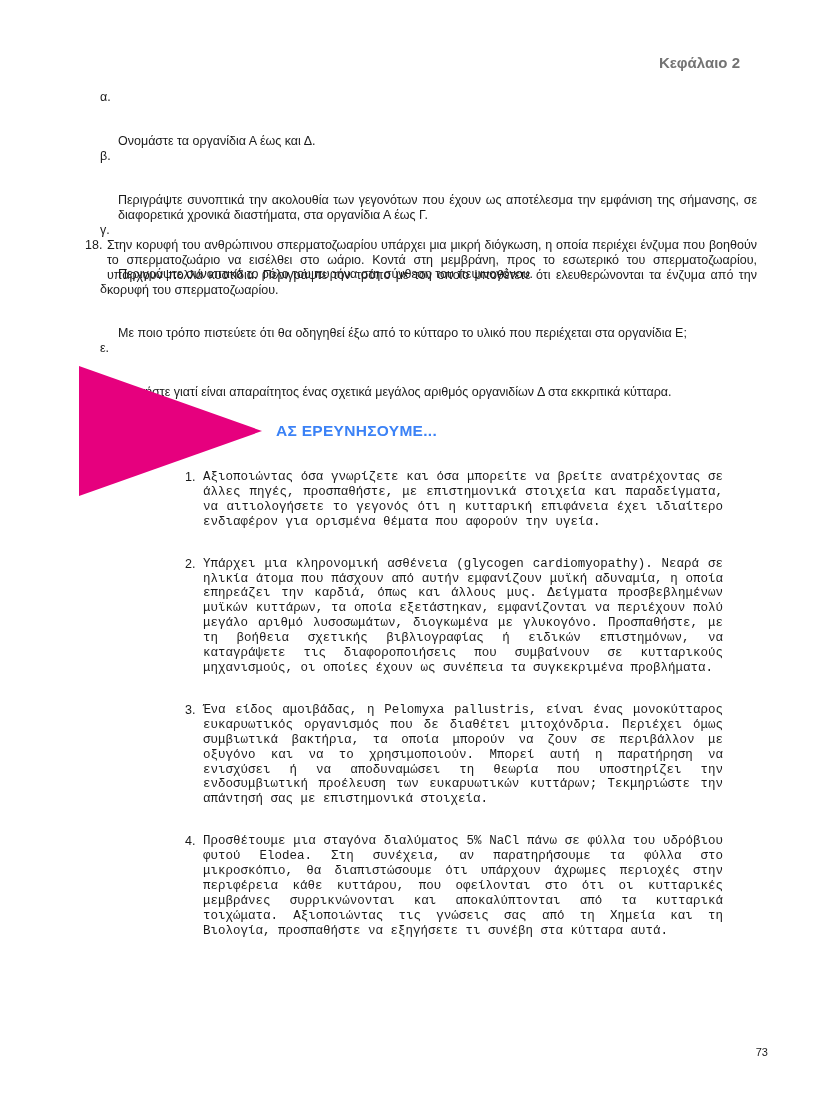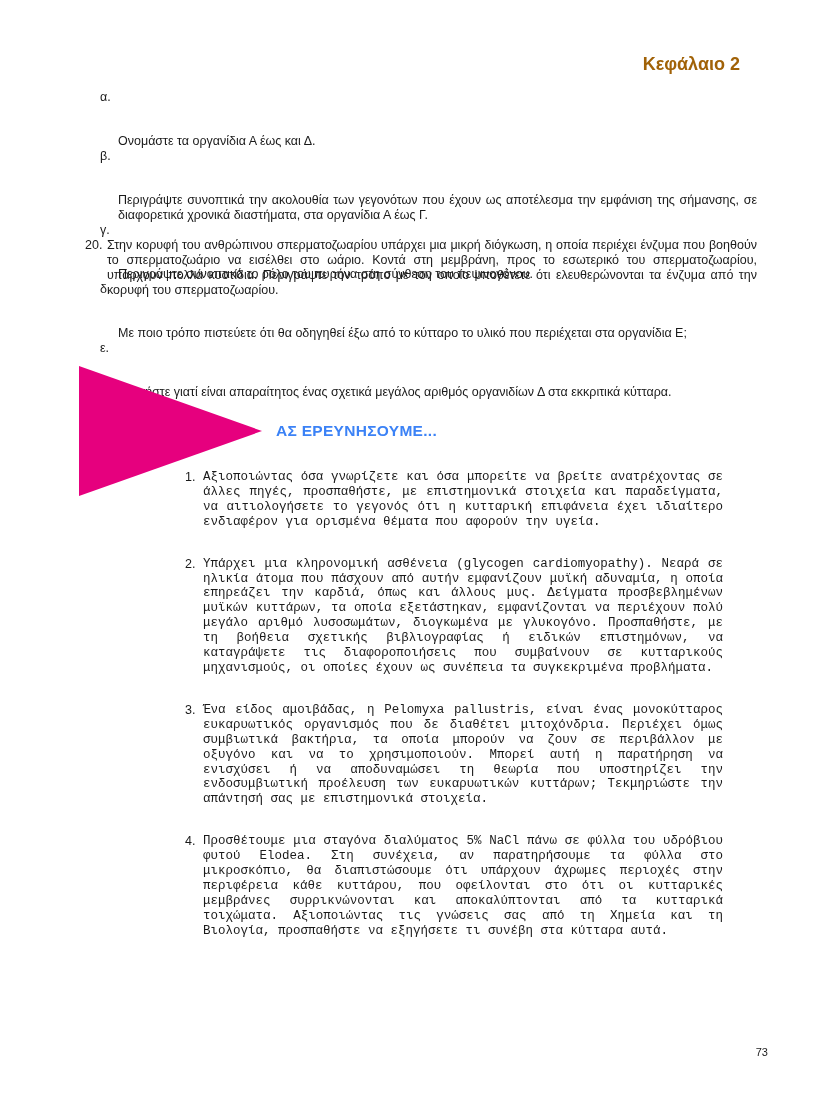--- a/index.html
+++ b/index.html
@@ -13,23 +13,23 @@
     height: 1110px;
     background: #ffffff;
     font-family: "Liberation Sans", "DejaVu Sans", sans-serif;
     color: #1a1a1a;
     overflow: hidden;
   }
   .chapter-header {
     position: absolute;
     top: 54px;
     right: 88px;
-    font-size: 18px;
+    font-size: 15px;
     font-weight: bold;
-    color: #a16207;
+    color: #737373;
   }
   .body-text {
     font-size: 12.5px;
     line-height: 14.9px;
     text-align: justify;
     color: #1a1a1a;
   }
   .sub-questions {
     position: absolute;
     top: 90px;
@@ -134,21 +134,21 @@
     </div>
 
     <div class="sub-item">
       <span class="marker">ε.</span>
       <span class="q-text">Εξηγήστε γιατί είναι απαραίτητος ένας σχετικά μεγάλος αριθμός οργανιδίων Δ στα εκκριτικά κύτταρα.</span>
     </div>
 
   </div>
 
   <div class="question-19 body-text">
-    <span class="marker">20.</span>
+    <span class="marker">18.</span>
     <span class="q-text">Στην κορυφή του ανθρώπινου σπερματοζωαρίου υπάρχει μια μικρή διόγκωση, η οποία περιέχει ένζυμα που βοηθούν το σπερματοζωάριο να εισέλθει στο ωάριο. Κοντά στη μεμβράνη, προς το εσωτερικό του σπερματοζωαρίου, υπάρχουν πολλά κυστίδια. Περιγράψτε τον τρόπο με τον οποίο υποθέτετε ότι ελευθερώνονται τα ένζυμα από την κορυφή του σπερματοζωαρίου.</span>
   </div>
 
   <div class="research-triangle" style="border-left-color: rgb(230, 0, 126);"></div>
 
   <div class="research-title">ΑΣ ΕΡΕΥΝΗΣΟΥΜΕ...</div>
 
   <div class="research-list body-text">
 
     <div class="research-item">

